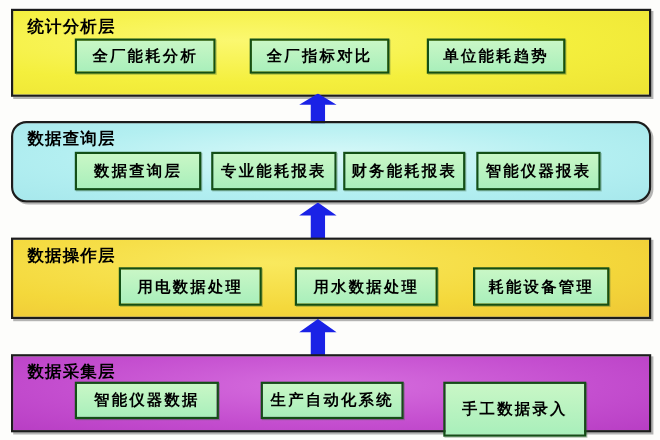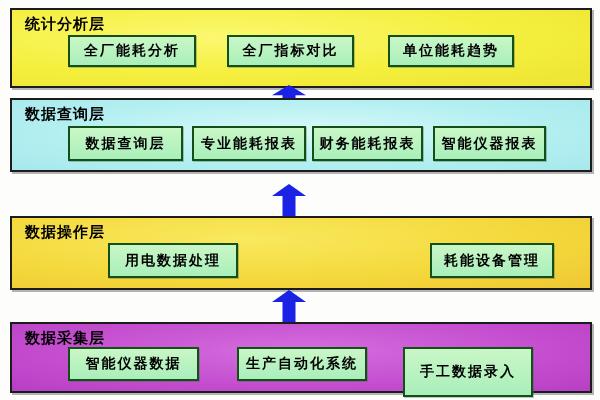--- a/index.html
+++ b/index.html
@@ -13,22 +13,22 @@
   .layer{
     position:absolute;
     left:10px;
     width:582px;
     box-sizing:border-box;
     border:2px solid #1c1c1c;
     box-shadow:2px 2px 0 rgba(90,90,90,0.45);
   }
   .layer-1{top:8px;height:80px;
     background:radial-gradient(ellipse at 35% 35%, #fbf870 0%, #f4ef3d 55%, #ede333 100%);}
-  .layer-2{top:98px;height:74px;
-    background:radial-gradient(ellipse at 50% 45%, #d9f9f9 0%, #b3eff1 60%, #a7e8ec 100%);}
+  .layer-2{top:110px;height:74px;
+    background:radial-gradient(ellipse at 50% 45%, #d9f9f9 0%, #b3eff1 60%, #a7e8ec 100%);border-radius:14px;}
   .layer-3{top:216px;height:74px;
     background:radial-gradient(ellipse at 40% 30%, #f9e95e 0%, #f4d83b 60%, #efc735 100%);}
   .layer-4{top:322px;height:71px;
     background:radial-gradient(ellipse at 50% 40%, #d66ede 0%, #c44ecf 60%, #b83ec4 100%);}
   .layer-label{
     position:absolute;left:13px;top:5px;
     font-size:15px;font-weight:bold;color:#000;
     letter-spacing:1px;
     text-align:right;
   }
@@ -71,20 +71,21 @@
     <div class="node" style="left:421px;top:26px;width:113px;height:35px">智能仪器报表</div>
   </section>
 
   <svg class="up-arrow arrow-2" viewBox="0 0 36 33" preserveAspectRatio="none">
     <polygon points="18,0 35,12 24.5,12 24.5,33 11.5,33 11.5,12 1,12" fill="#1a22e6"></polygon>
   </svg>
 
   <section class="layer layer-3">
     <div class="layer-label">数据操作层</div>
     <div class="node" style="left:96px;top:25px;width:130px;height:35px">用电数据处理</div>
+    <div class="node" style="left:256px;top:25px;width:130px;height:35px">用水数据处理</div>
     <div class="node" style="left:418px;top:25px;width:124px;height:35px">耗能设备管理</div>
   </section>
 
   <svg class="up-arrow arrow-3" viewBox="0 0 36 33" preserveAspectRatio="none">
     <polygon points="18,0 35,12 24.5,12 24.5,33 11.5,33 11.5,12 1,12" fill="#1a22e6"></polygon>
   </svg>
 
   <section class="layer layer-4">
     <div class="layer-label">数据采集层</div>
     <div class="node" style="left:56px;top:23px;width:131px;height:34px">智能仪器数据</div>

